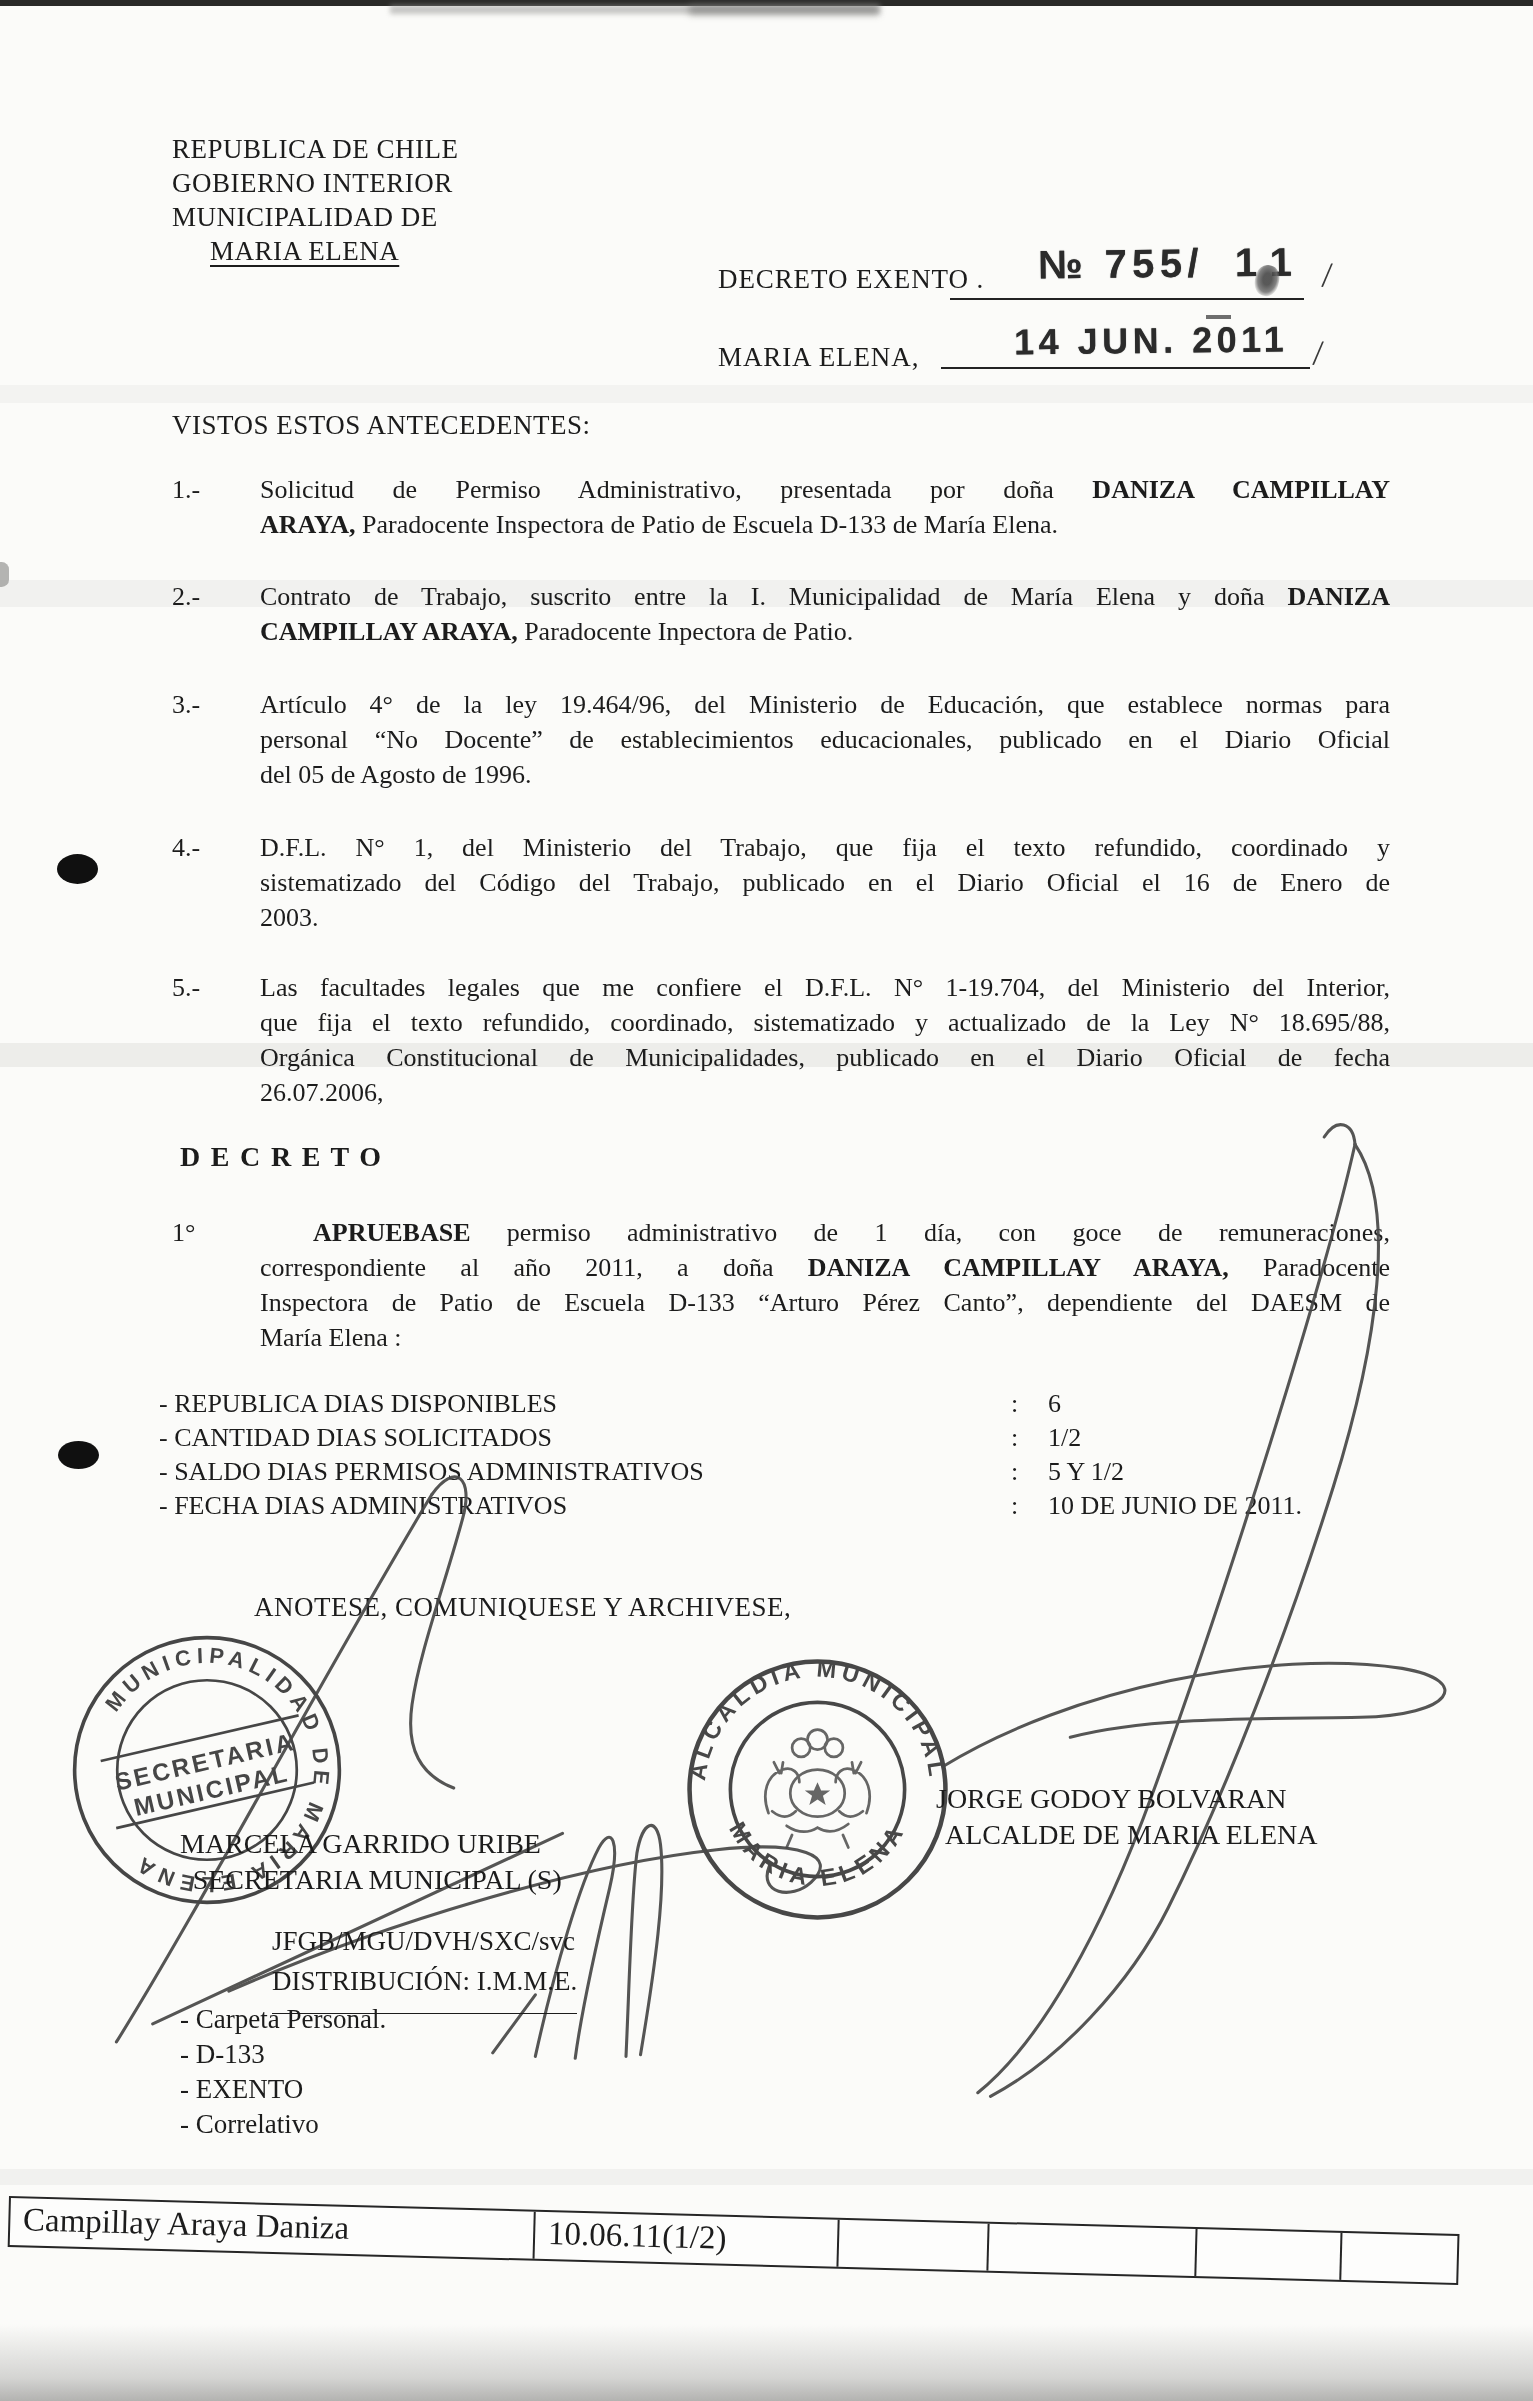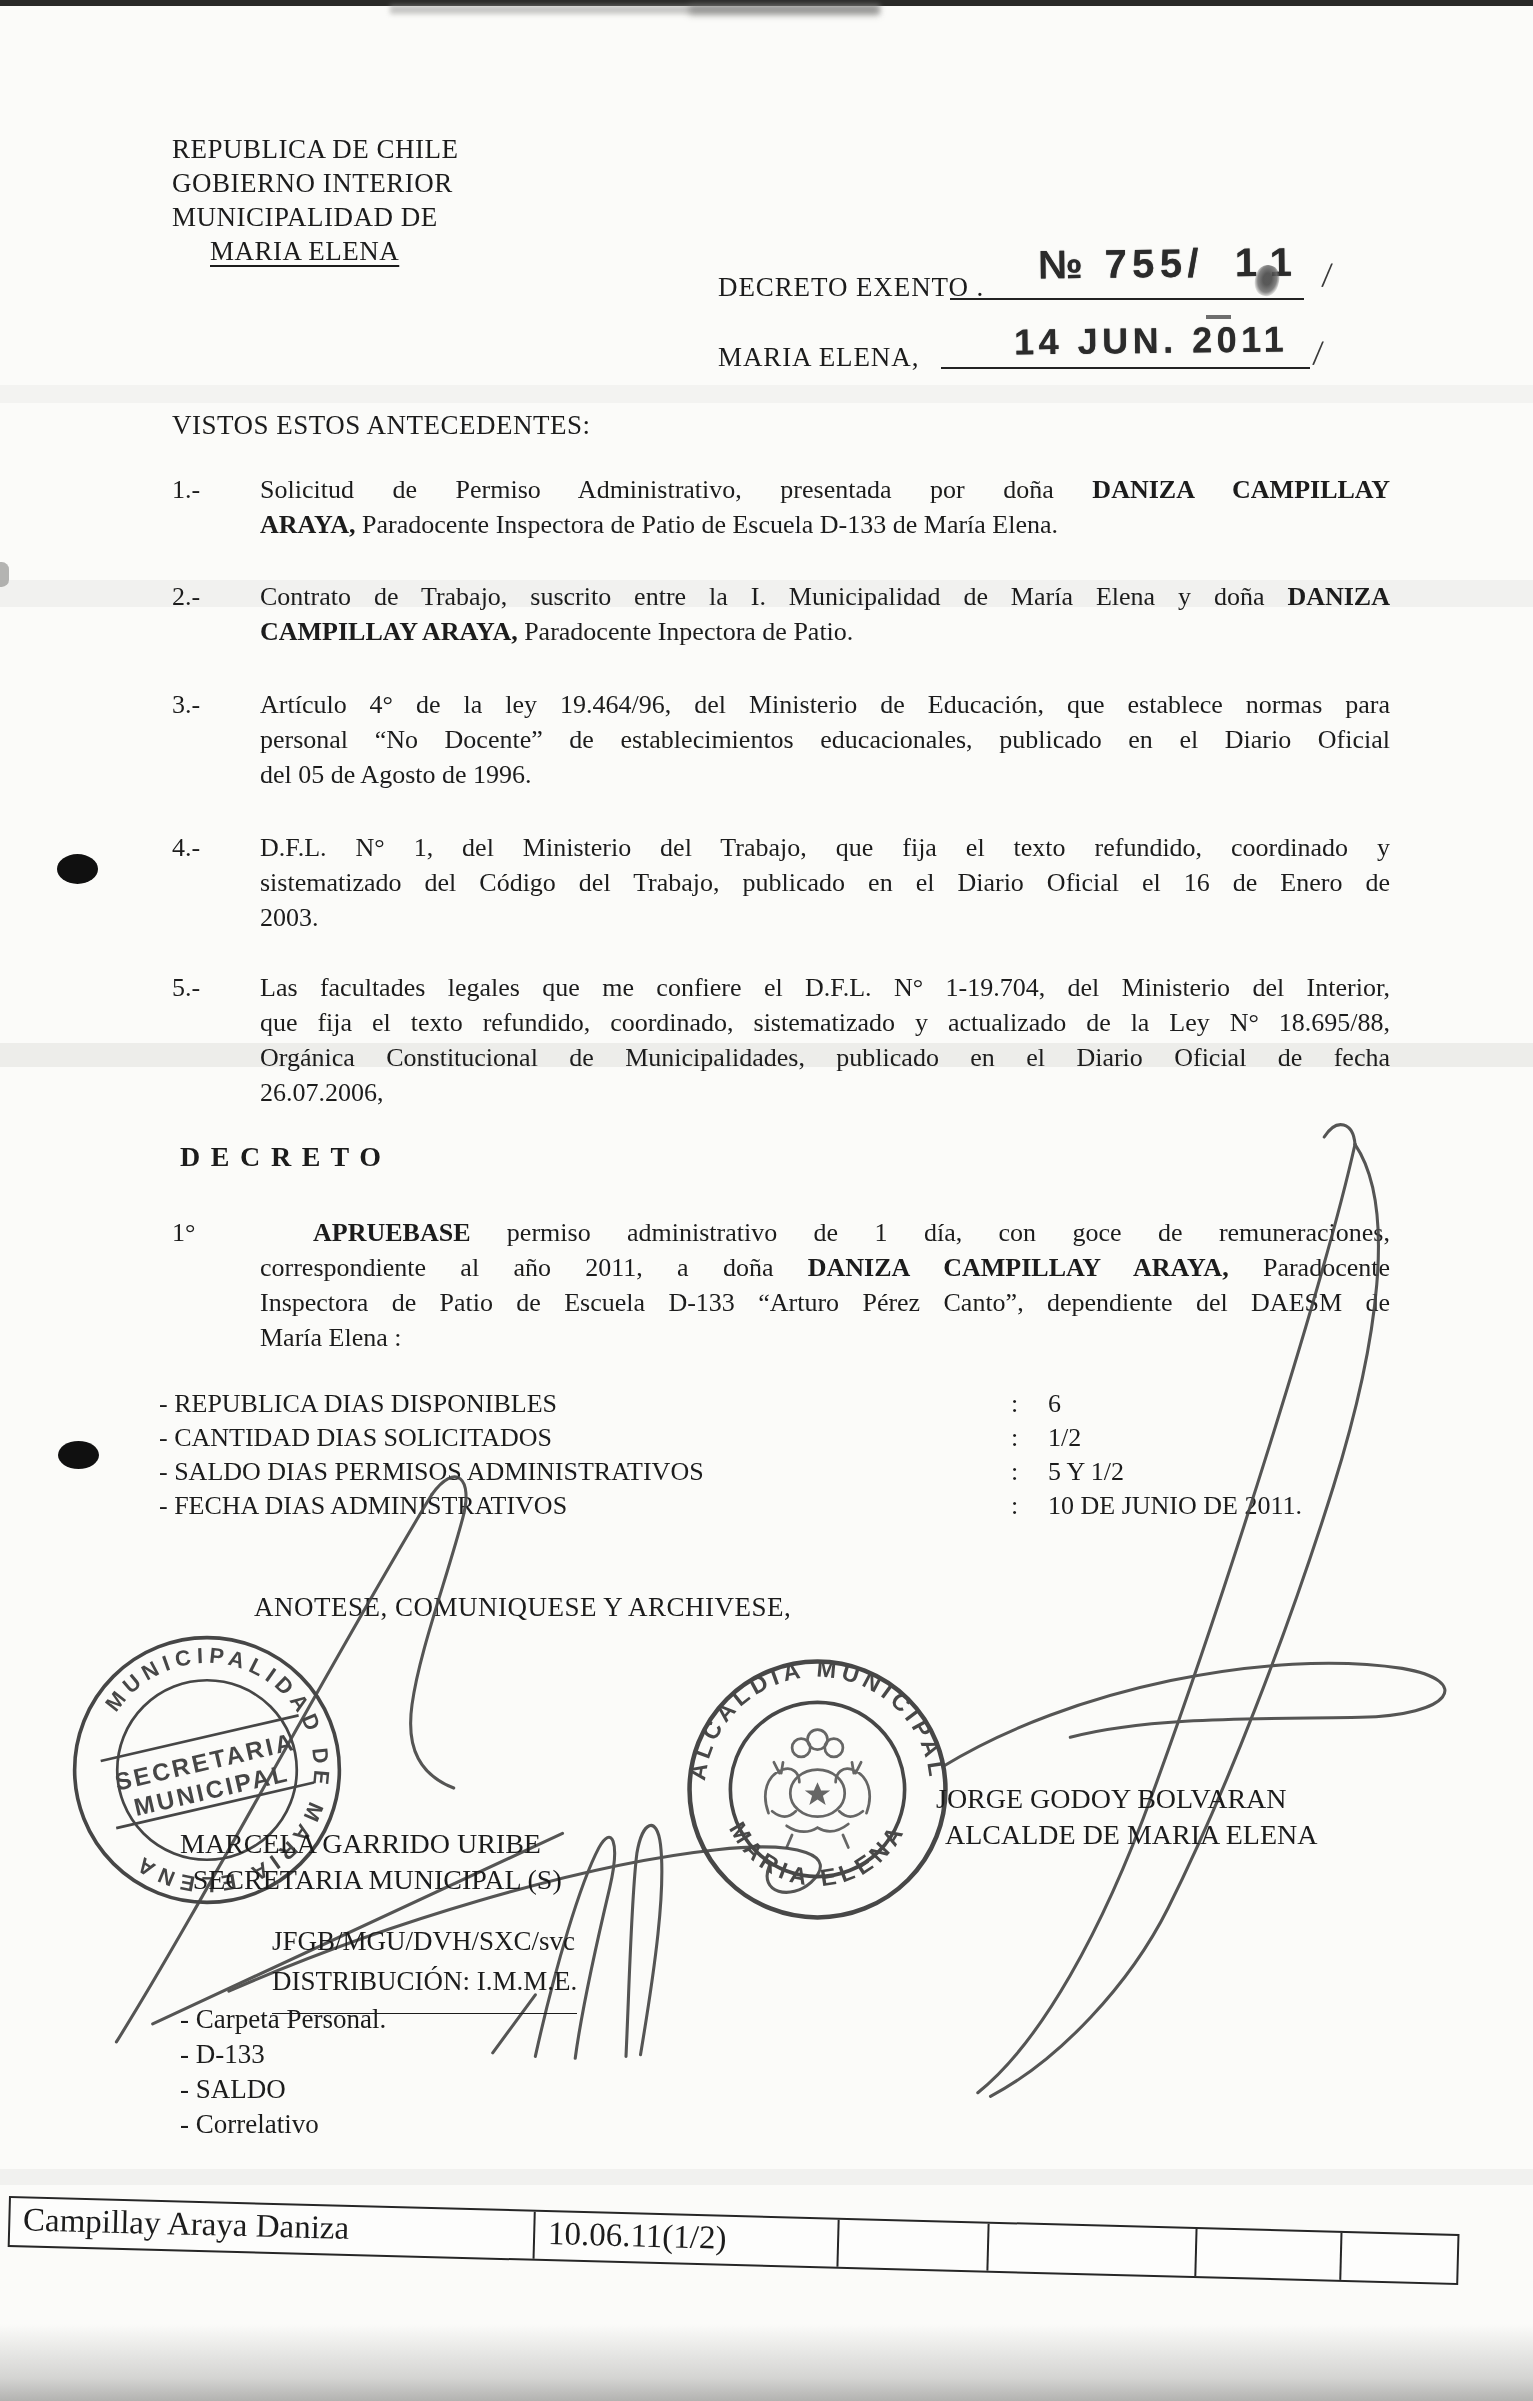--- a/index.html
+++ b/index.html
@@ -80,21 +80,21 @@
   <div class="punch" style="left:58px;top:1441px;width:41px;height:28px;"></div>
   <div class="bottom-shadow"></div>
 
   <div class="letterhead">
     <div>REPUBLICA DE CHILE</div>
     <div>GOBIERNO  INTERIOR</div>
     <div>MUNICIPALIDAD DE</div>
     <div class="lh-last">MARIA ELENA</div>
   </div>
 
-  <div class="lab" style="left:718px;top:272px;">DECRETO EXENTO .</div>
+  <div class="lab" style="left:718px;top:264px;">DECRETO EXENTO .</div>
   <div class="fill-line" style="left:950px;top:298px;width:354px;"></div>
   <div class="stamp-ink stamp-no"><span>№ 755/</span><span class="sp2">11</span></div>
   <div class="ink-blob"></div>
   <div class="ink-dash"></div>
   <div class="hand-slash" style="left:1322px;top:254px;">/</div>
 
   <div class="lab" style="left:718px;top:342px;">MARIA ELENA,</div>
   <div class="fill-line" style="left:941px;top:367px;width:369px;"></div>
   <div class="stamp-ink stamp-date">14 JUN. 2011</div>
   <div class="hand-slash" style="left:1313px;top:332px;">/</div>
@@ -260,21 +260,21 @@
   <div class="mayor-block">
     <div>JORGE GODOY BOLVARAN</div>
     <div class="t2">ALCALDE DE MARIA ELENA</div>
   </div>
 
   <div class="initials">JFGB/MGU/DVH/SXC/svc</div>
   <div class="dist-h">DISTRIBUCIÓN: I.M.M.E.</div>
   <div class="dist-items">
     <div>-  Carpeta Personal.</div>
     <div>-  D-133</div>
-    <div>-  SALDO</div>
+    <div>-  EXENTO</div>
     <div>-  Correlativo</div>
   </div>
 
   <div class="ftable">
     <div class="fcell c0">Campillay Araya Daniza</div>
     <div class="fcell c1">10.06.11(1/2)</div>
     <div class="fcell c2"></div>
     <div class="fcell c3"></div>
     <div class="fcell c4"></div>
     <div class="fcell c5"></div>

